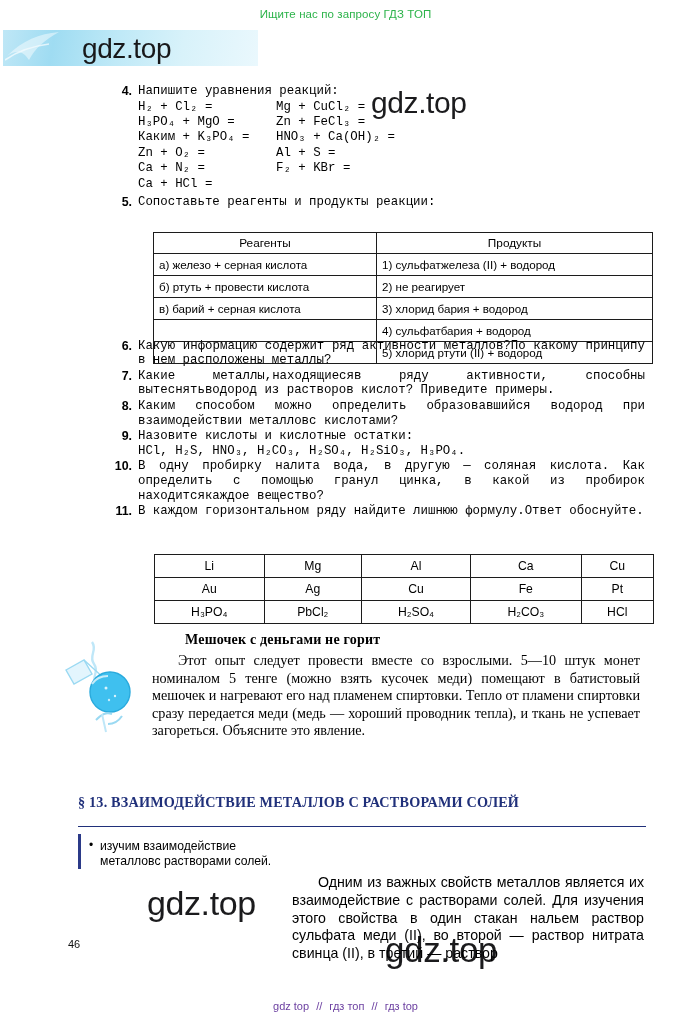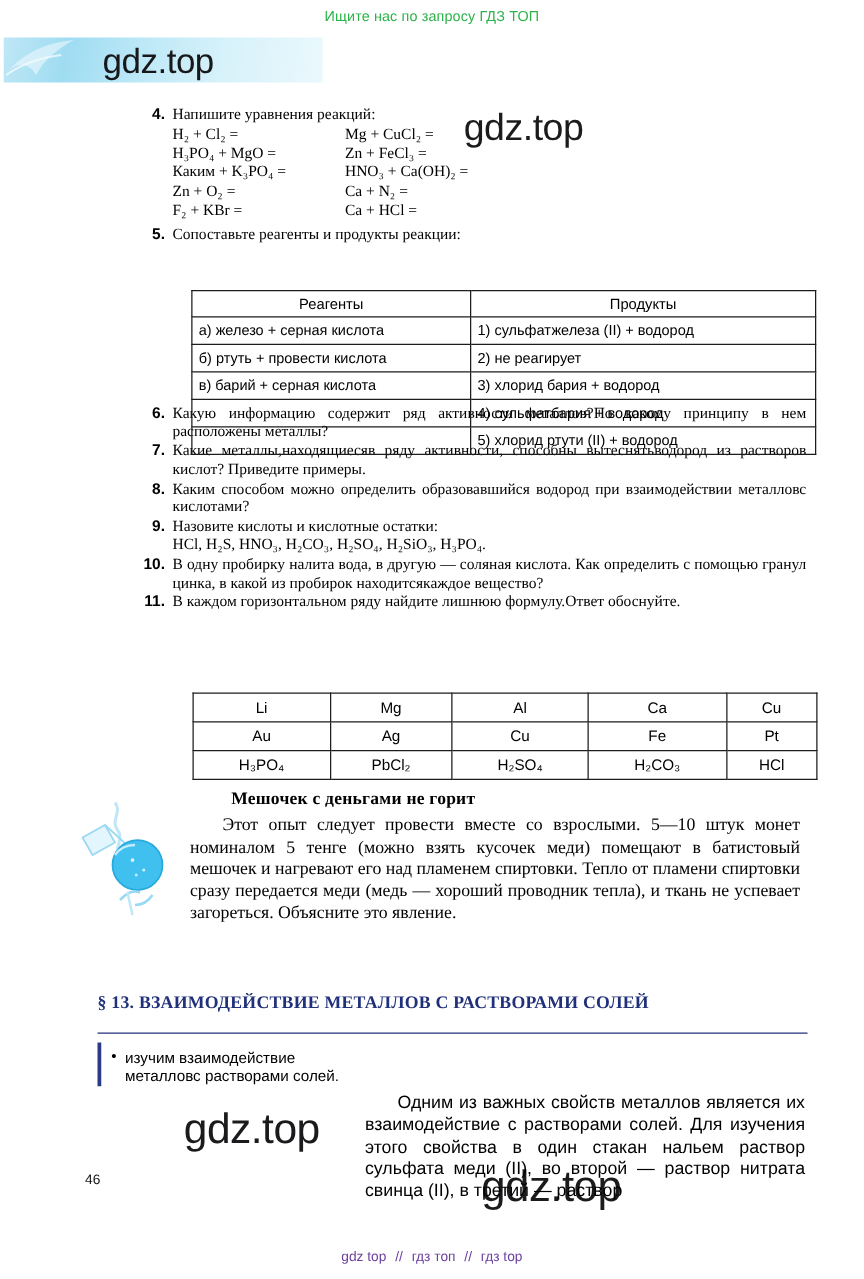--- a/index.html
+++ b/index.html
@@ -80,21 +80,21 @@
     text-align: right;
     font-weight: bold;
     font-size: 12.4px;
     line-height: 14.6px;
     padding-right: 6px;
     font-family: "Liberation Sans", sans-serif;
   }
   .task-body {
     font-size: 12.4px;
     line-height: 14.6px;
-    font-family: Liberation Serif, serif;
+    font-family: Liberation Mono, monospace;
     text-align: justify;
     flex: 1;
   }
   .task-body.narrow { text-align: left; }
 
   
   .eq-grid {
     display: grid;
     grid-template-columns: 138px 1fr;
     font-size: 12.4px;
@@ -282,20 +282,21 @@
       <div class="task-body">
         <div>Напишите уравнения реакций:</div>
         <div class="eq-grid">
           <span>H₂ + Cl₂ =</span>
           <span>Mg + CuCl₂ =</span>
           <span>H₃PO₄ + MgO =</span>
           <span>Zn + FeCl₃ =</span>
           <span>Каким + K₃PO₄ =</span>
           <span>HNO₃ + Ca(OH)₂ =</span>
           <span>Zn + O₂ =</span>
+          <span>Al + S =</span>
           <span>Ca + N₂ =</span>
           <span>F₂ + KBr =</span>
           <span>Ca + HCl =</span>
         </div>
       </div>
     </div>
 
     <div class="task" style="margin-top:3px;">
       <div class="task-num">5.</div>
       <div class="task-body narrow">Сопоставьте реагенты и продукты реакции:</div>

